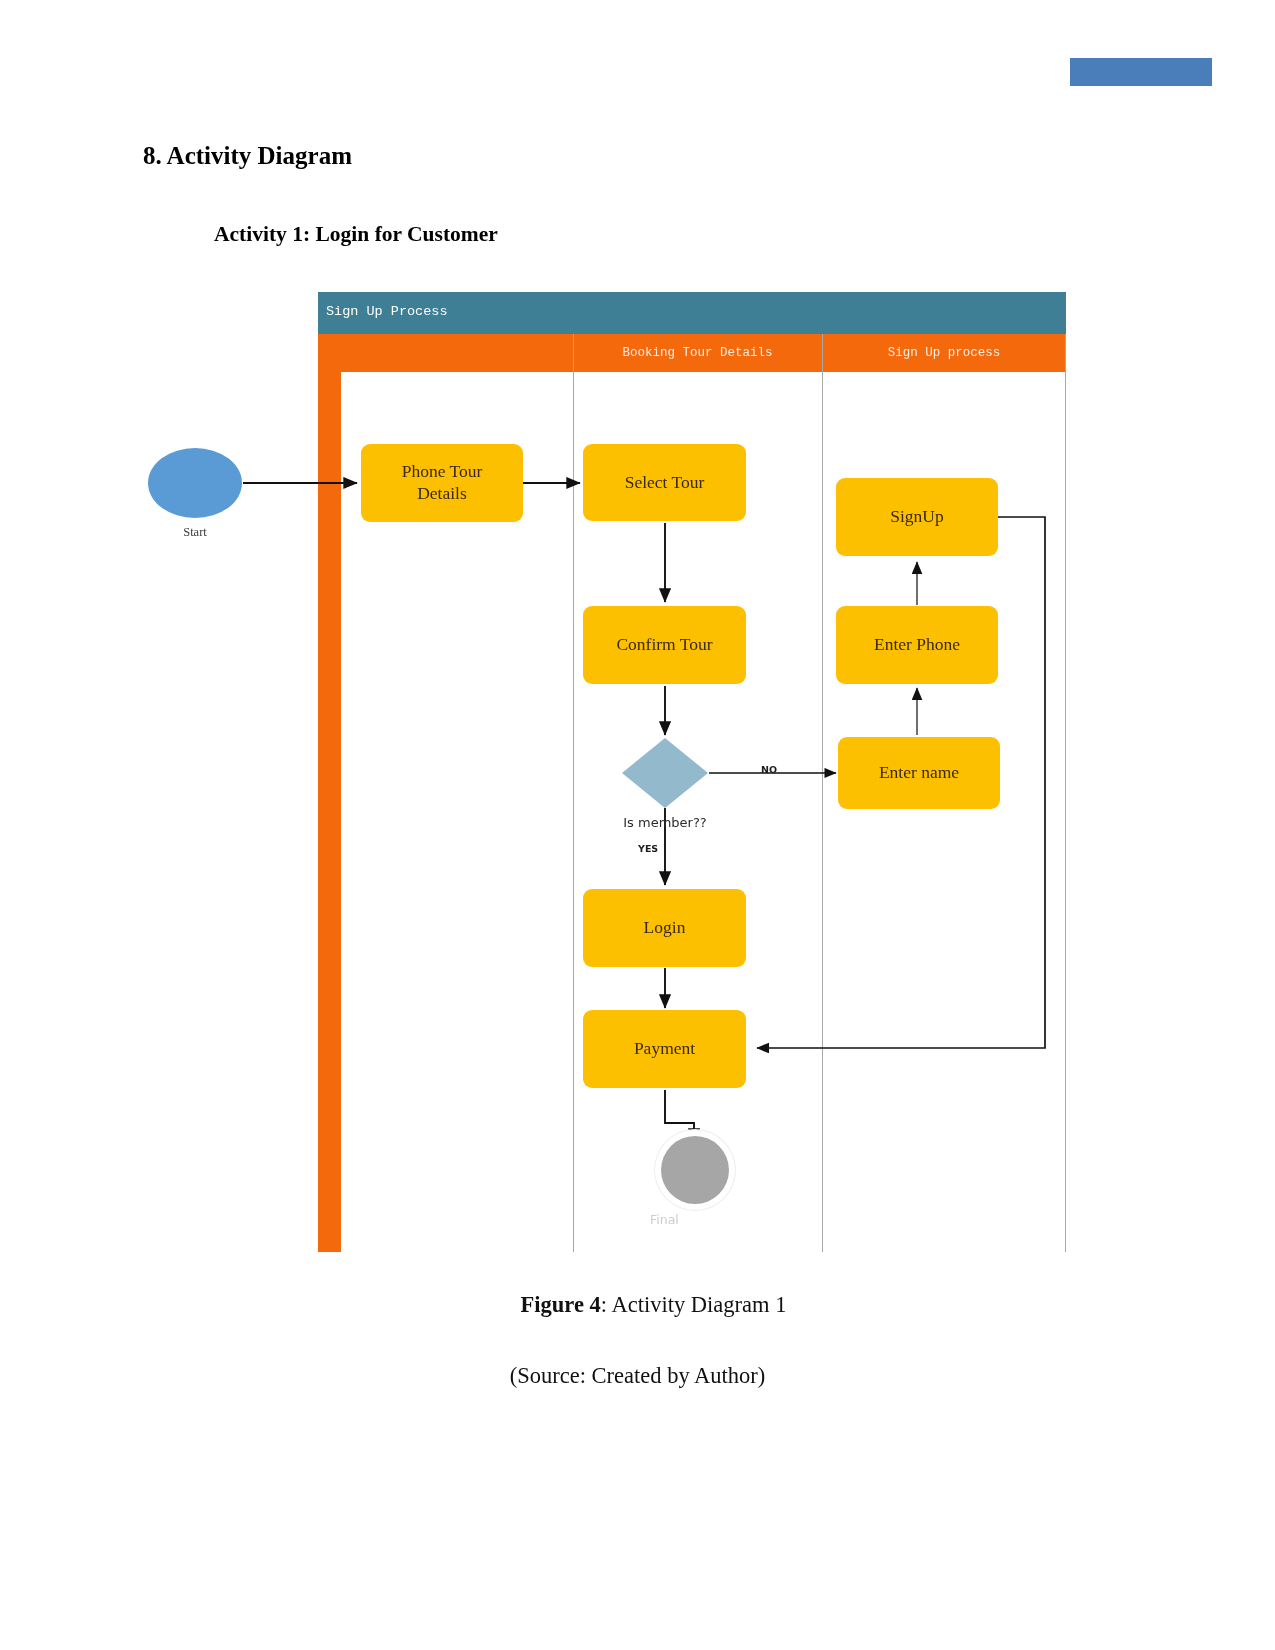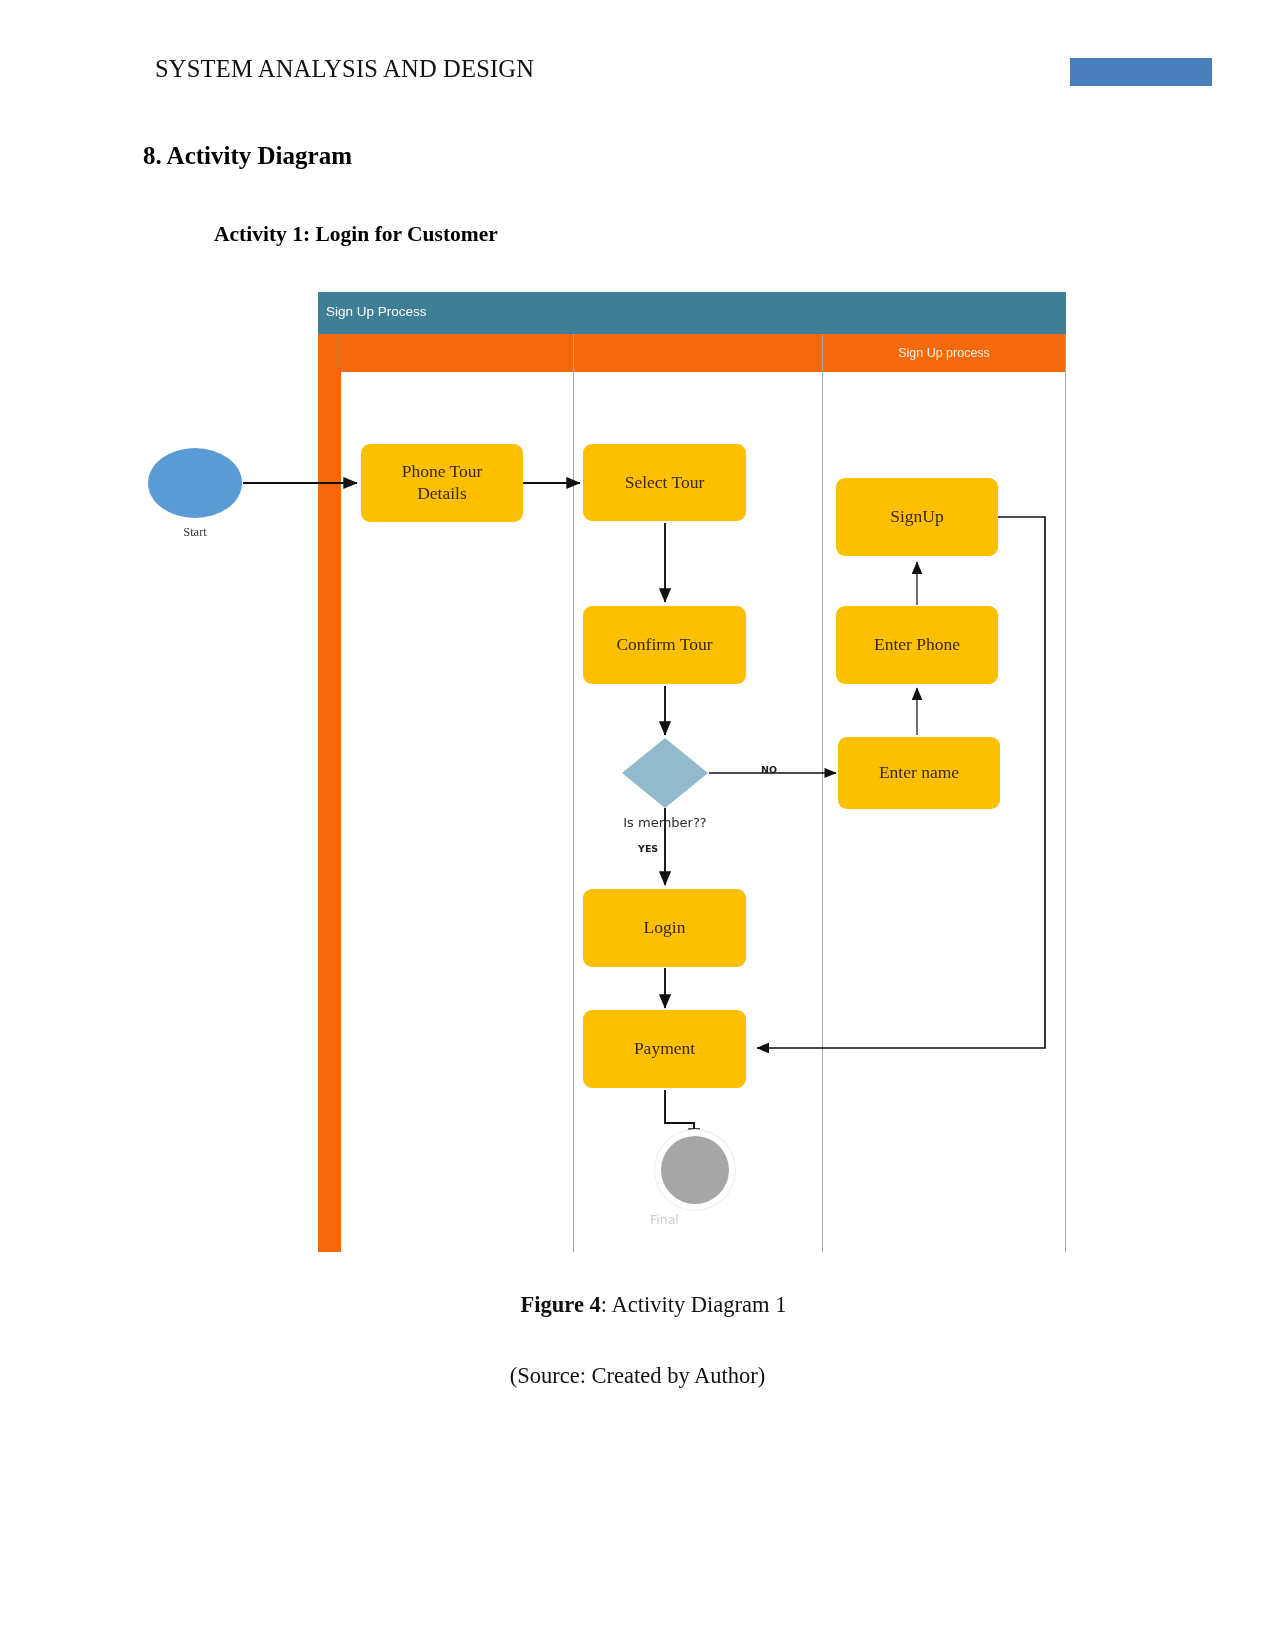--- a/index.html
+++ b/index.html
@@ -57,21 +57,21 @@
     font-weight: bold;
     color: #000;
     white-space: nowrap;
   }
 
   
   .diagram {
     position: absolute;
     left: 318px; top: 292px;
     width: 748px; height: 960px;
-    font-family: Liberation Sans, sans-serif;
+    font-family: Liberation Mono, monospace;
   }
   .dg-title-bar {
     position: absolute;
     left: 0; top: 0;
     width: 748px; height: 42px;
     background: #3f7f96;
   }
   .dg-title-text {
     position: absolute;
     left: 8px; top: 12px;
@@ -232,38 +232,38 @@
     width: 1275px;
     text-align: center;
     font-size: 22.5px;
     color: #111;
   }
 </style>
 </head>
 <body>
 
 <div class="page-header">
-  <div class="header-title">SYSTEM ANALYSIS AND DESIGN</div>
   <div class="page-num-box"></div>
   <div class="page-num">7</div>
 </div>
 
 <div class="section-heading">8. Activity Diagram</div>
 <div class="activity-heading">Activity 1: Login for Customer</div>
 
 <div class="diagram">
 
   <div class="dg-title-bar"></div>
   <div class="dg-title-text">Sign Up Process</div>
 
   <div class="dg-lane-header"></div>
   <div class="lane-gutter-bar"></div>
 
   <div class="lane-body"></div>
 
+  <div class="lane-head-cell c2">Booking Tour Details</div>
   <div class="lane-head-cell c3">Sign Up process</div>
 
   <div class="lane-divider d1"></div>
   <div class="lane-divider d2"></div>
   <div class="lane-divider d3"></div>
   <div class="lane-divider dend"></div>
 </div>
 
 <svg class="arrows" viewBox="0 0 1275 1650">
   <defs>

